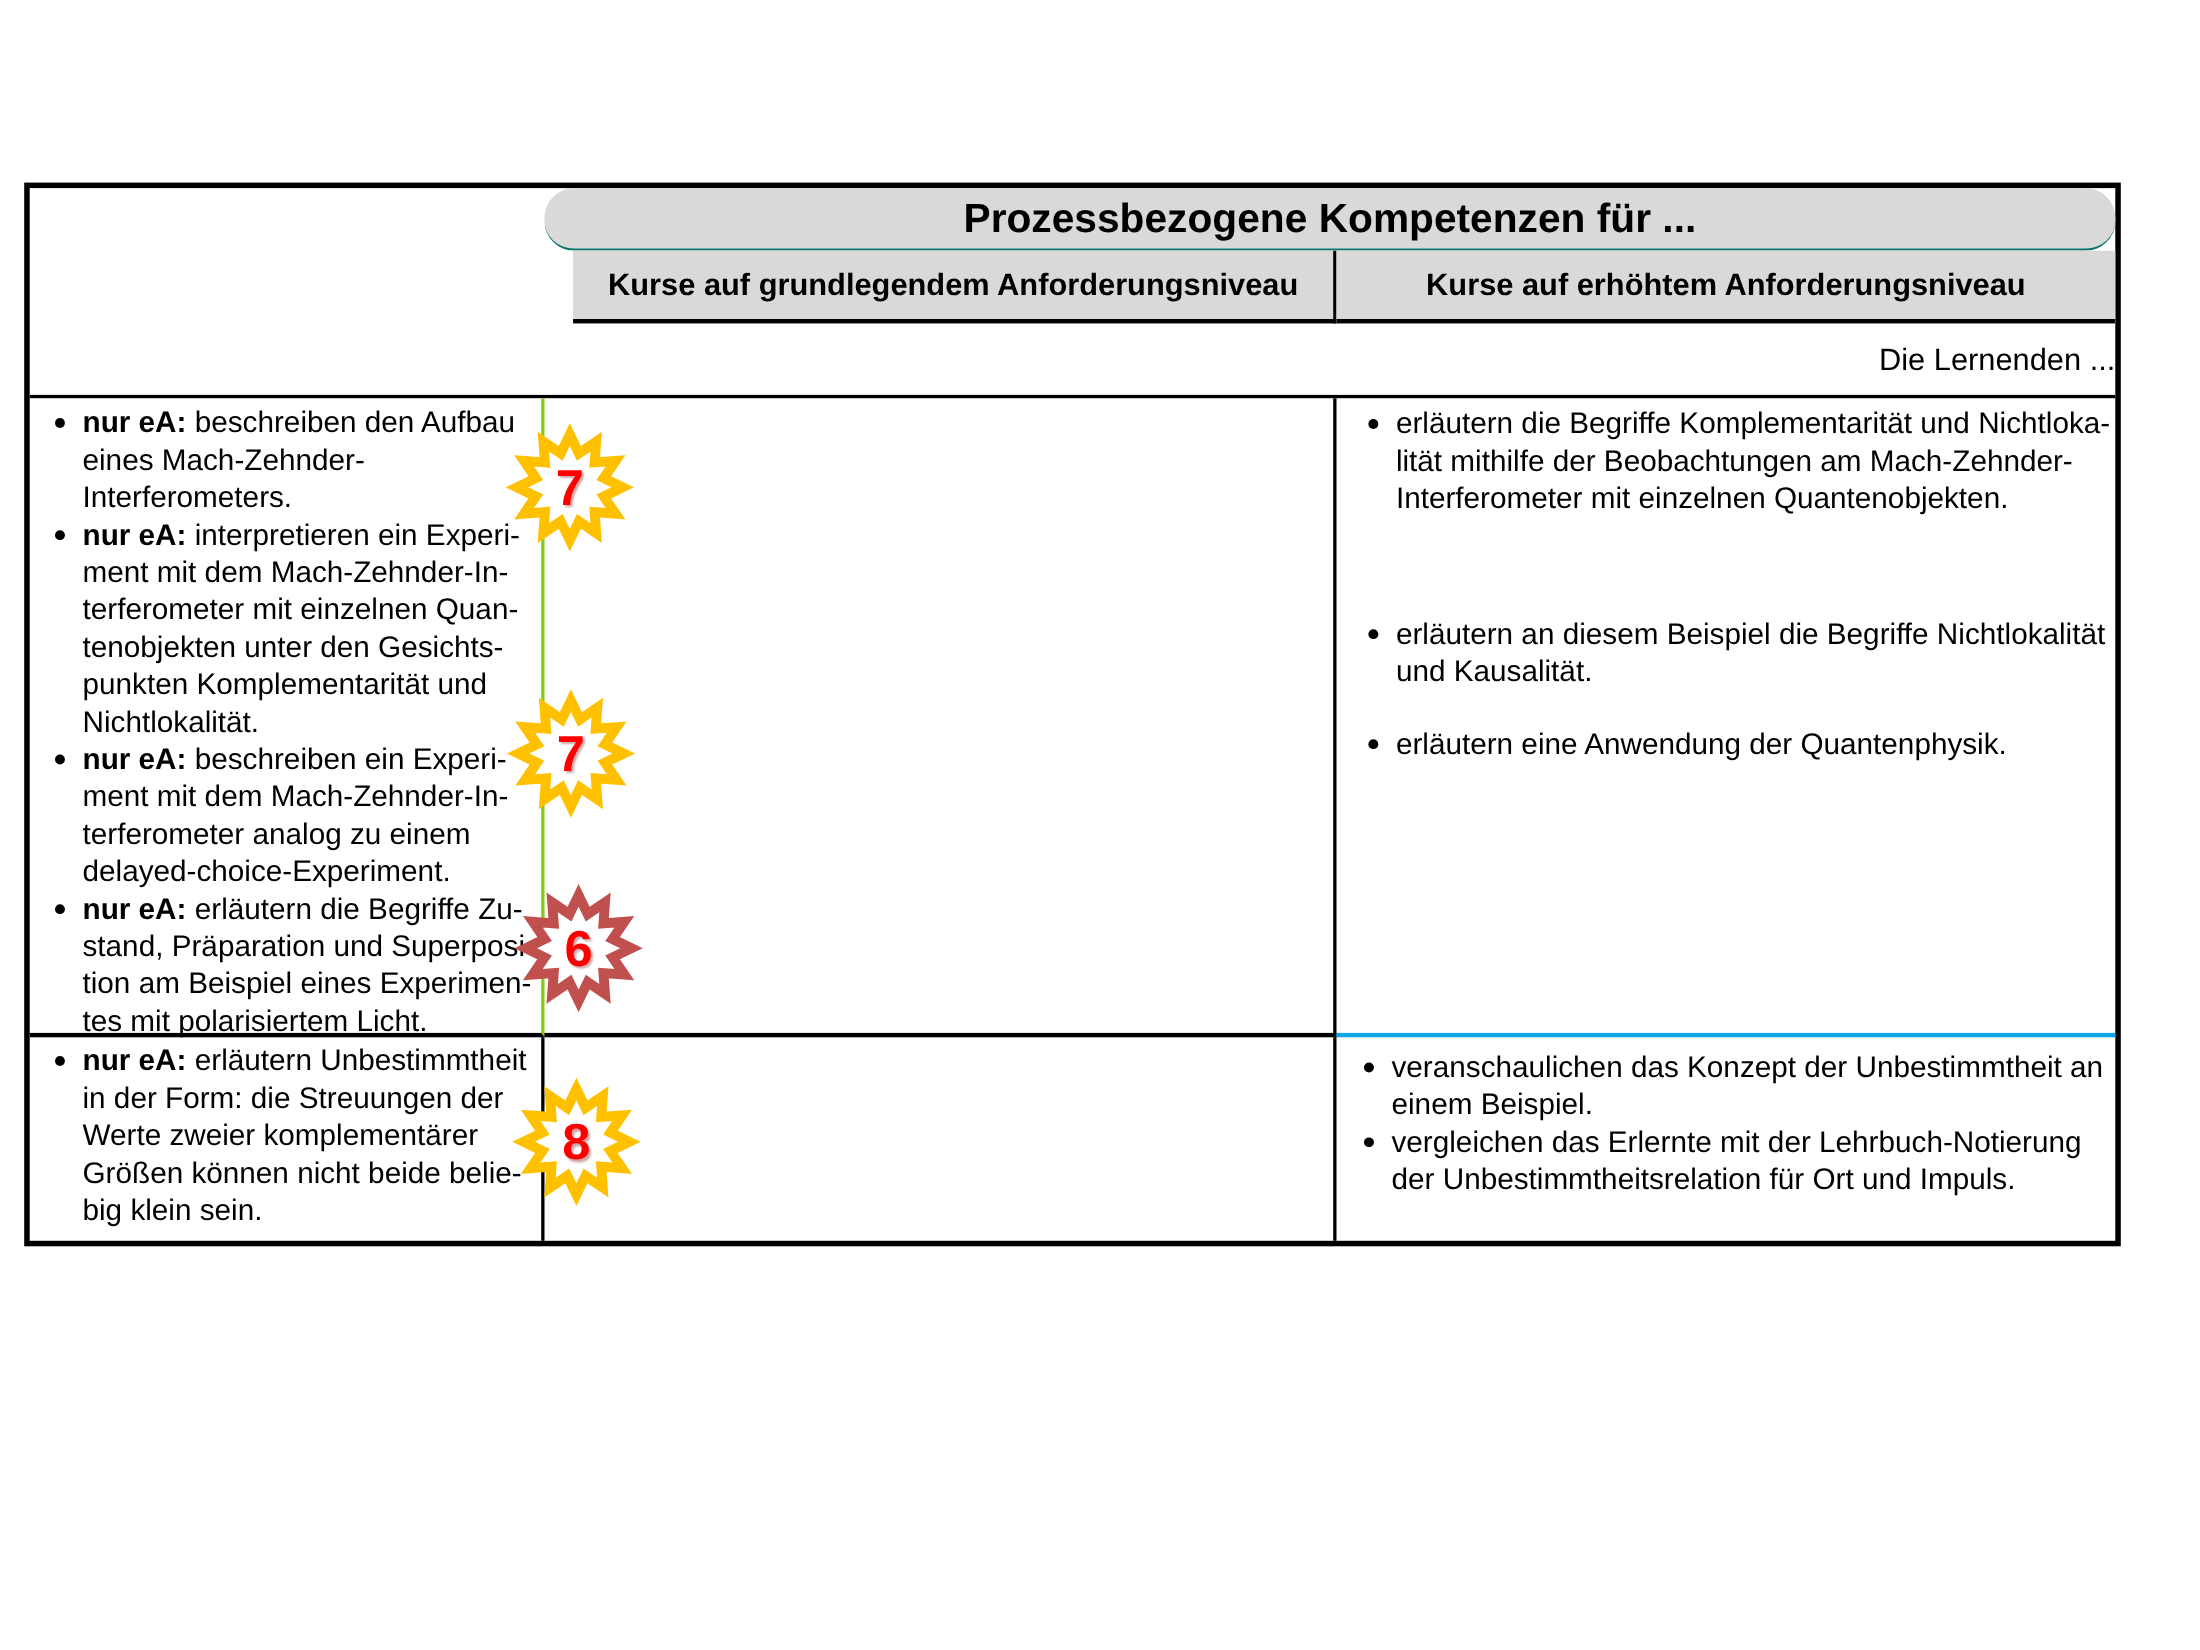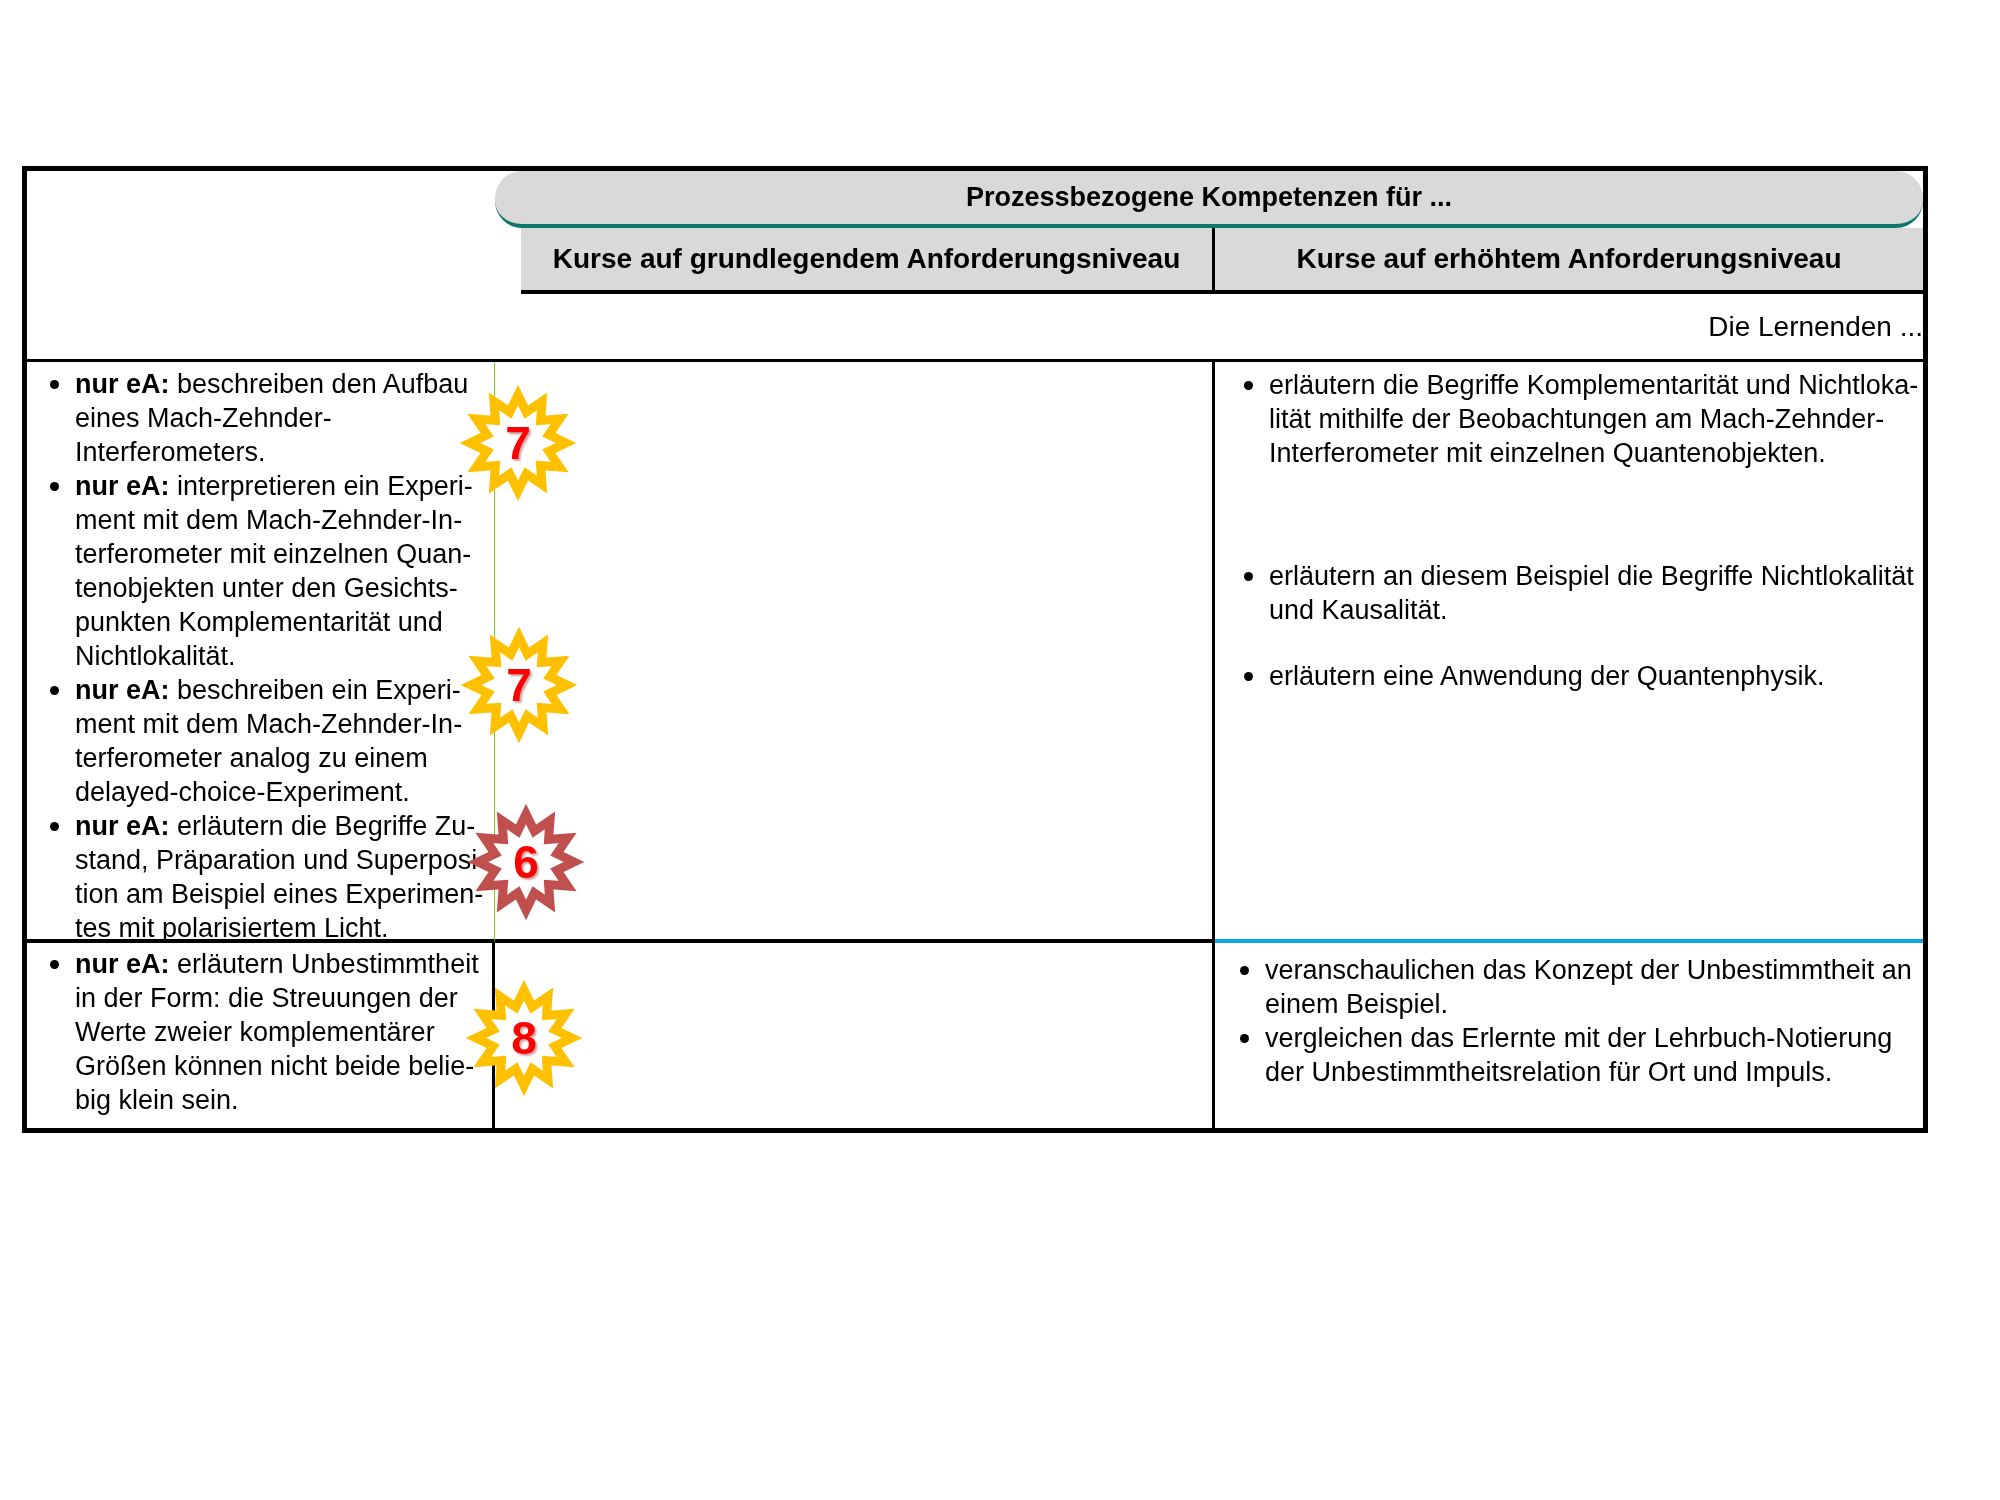--- a/index.html
+++ b/index.html
@@ -23,42 +23,42 @@
   }
   .cell { box-sizing:border-box; }
   .hdr { background:#d9d9d9; font-weight:bold; display:flex; align-items:center; justify-content:center; text-align:center; }
   .cell-content-hdr {
     grid-column:1; grid-row:1 / span 2;
     border-right:3px solid #000; border-bottom:4px solid #000;
     font-size:29px;
   }
   .cell-process-hdr {
     grid-column:2 / span 2; grid-row:1;
-    border-bottom:4px solid #0f766e;
-    font-size:27px;
+    border-bottom:2px solid #0f766e;
+    font-size:37px;
     border-radius:27px;
   }
   .cell-sub-basic {
     grid-column:2; grid-row:2;
     border-right:3px solid #000; border-bottom:4px solid #000;
     font-size:28px;
     margin-left:26px;
   }
   .cell-sub-adv {
     grid-column:3; grid-row:2;
     border-bottom:4px solid #000;
     font-size:28px;
   }
   .cell-learners {
     grid-column:1 / span 3; grid-row:3;
     border-bottom:3px solid #000;
     display:flex; align-items:center; justify-content:flex-end;
     font-size:28px;
   }
-  .cell-r1-left   { grid-column:1; grid-row:4; border-right:1px solid #84cc16; border-bottom:4px solid #000; padding:5px 4px 0 14px;text-decoration:underline; }
+  .cell-r1-left   { grid-column:1; grid-row:4; border-right:3px solid #84cc16; border-bottom:4px solid #000; padding:5px 4px 0 14px;text-decoration:underline; }
   .cell-r1-basic  { grid-column:2; grid-row:4; border-right:3px solid #000; border-bottom:4px solid #000; }
   .cell-r1-adv    { grid-column:3; grid-row:4; border-bottom:4px solid #0ea5e9; padding:6px 4px 0 20px; }
   .cell-r2-left   { grid-column:1; grid-row:5; border-right:3px solid #000; padding:4px 4px 0 14px; }
   .cell-r2-basic  { grid-column:2; grid-row:5; border-right:3px solid #000; }
   .cell-r2-adv    { grid-column:3; grid-row:5; padding:10px 4px 0 16px; }
 
   .bullet-item { position:relative; padding-left:34px; }
   .bullet-item .dot {
     position:absolute; left:9px; top:13px;
     width:9px; height:9px; border-radius:50%; background:#000;

